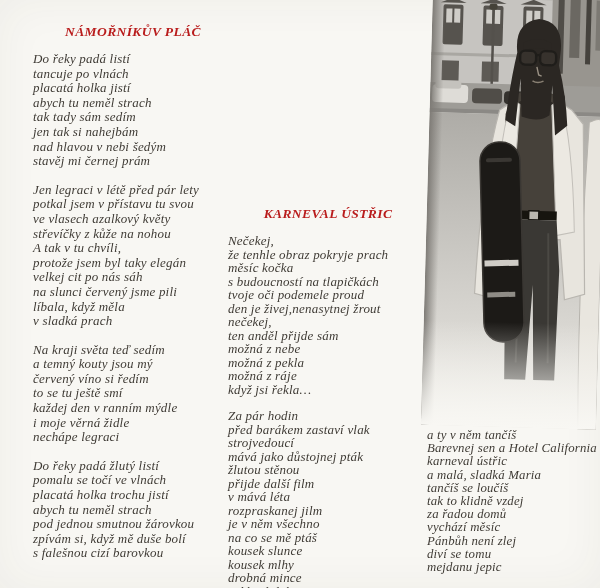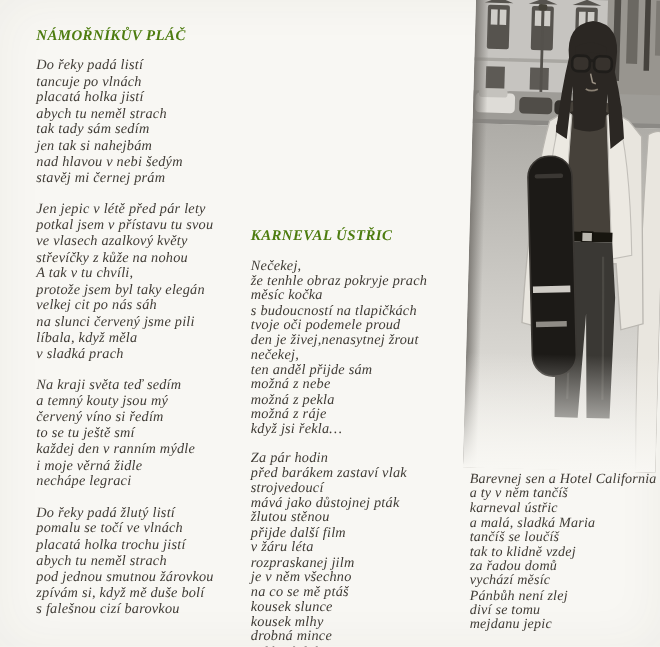--- a/index.html
+++ b/index.html
@@ -16,21 +16,21 @@
     color:#3f3b35;
     font-style:italic;
   }
   .col { position:absolute; }
   .col-left   { left:33px;  top:24px;  width:200px; }
   .col-mid    { left:228px; top:206px; width:200px; }
   .col-right  { left:427px; top:429px; width:170px; }
   .song-title {
     margin:0 0 12px 0;
     font-size:13.5px; font-weight:bold; font-style:italic;
-    letter-spacing:0.4px; color:#4d7c0f;
+    letter-spacing:0.4px; color:#b91c1c;text-align:center;
   }
   .stanza { margin:0 0 14px 0; }
   .col-mid .stanza { margin-bottom:13px; }
   .line {
     font-size:13px; line-height:14.6px;
     letter-spacing:0.2px; white-space:nowrap;
   }
   .col-mid .line  { line-height:13.5px; }
   .col-right .line{ font-size:12.8px; line-height:13.2px; }
   .photo {
@@ -171,21 +171,21 @@
         <div class="line">Do řeky padá listí</div>
         <div class="line">tancuje po vlnách</div>
         <div class="line">placatá holka jistí</div>
         <div class="line">abych tu neměl strach</div>
         <div class="line">tak tady sám sedím</div>
         <div class="line">jen tak si nahejbám</div>
         <div class="line">nad hlavou v nebi šedým</div>
         <div class="line">stavěj mi černej prám</div>
       </div>
     <div class="stanza">
-        <div class="line">Jen jepic v létě před pár lety</div>
+        <div class="line">Jen legraci v létě před pár lety</div>
         <div class="line">potkal jsem v přístavu tu svou</div>
         <div class="line">ve vlasech azalkový květy</div>
         <div class="line">střevíčky z kůže na nohou</div>
         <div class="line">A tak v tu chvíli,</div>
         <div class="line">protože jsem byl taky elegán</div>
         <div class="line">velkej cit po nás sáh</div>
         <div class="line">na slunci červený jsme pili</div>
         <div class="line">líbala, když měla</div>
         <div class="line">v sladká prach</div>
       </div>
@@ -225,35 +225,35 @@
         <div class="line">možná z ráje</div>
         <div class="line">když jsi řekla…</div>
       </div>
     <div class="stanza">
         <div class="line">Za pár hodin</div>
         <div class="line">před barákem zastaví vlak</div>
         <div class="line">strojvedoucí</div>
         <div class="line">mává jako důstojnej pták</div>
         <div class="line">žlutou stěnou</div>
         <div class="line">přijde další film</div>
-        <div class="line">v žáru léta</div>
+        <div class="line">v mává léta</div>
         <div class="line">rozpraskanej jilm</div>
         <div class="line">je v něm všechno</div>
         <div class="line">na co se mě ptáš</div>
         <div class="line">kousek slunce</div>
         <div class="line">kousek mlhy</div>
         <div class="line">drobná mince</div>
         <div class="line">z dávný duhy</div>
       </div>
   </section>
 
   <section class="col col-right">
     <div class="stanza">
+        <div class="line">a ty v něm tančíš</div>
         <div class="line">Barevnej sen a Hotel California</div>
-        <div class="line">a ty v něm tančíš</div>
         <div class="line">karneval ústřic</div>
         <div class="line">a malá, sladká Maria</div>
         <div class="line">tančíš se loučíš</div>
         <div class="line">tak to klidně vzdej</div>
         <div class="line">za řadou domů</div>
         <div class="line">vychází měsíc</div>
         <div class="line">Pánbůh není zlej</div>
         <div class="line">diví se tomu</div>
         <div class="line">mejdanu jepic</div>
       </div>

